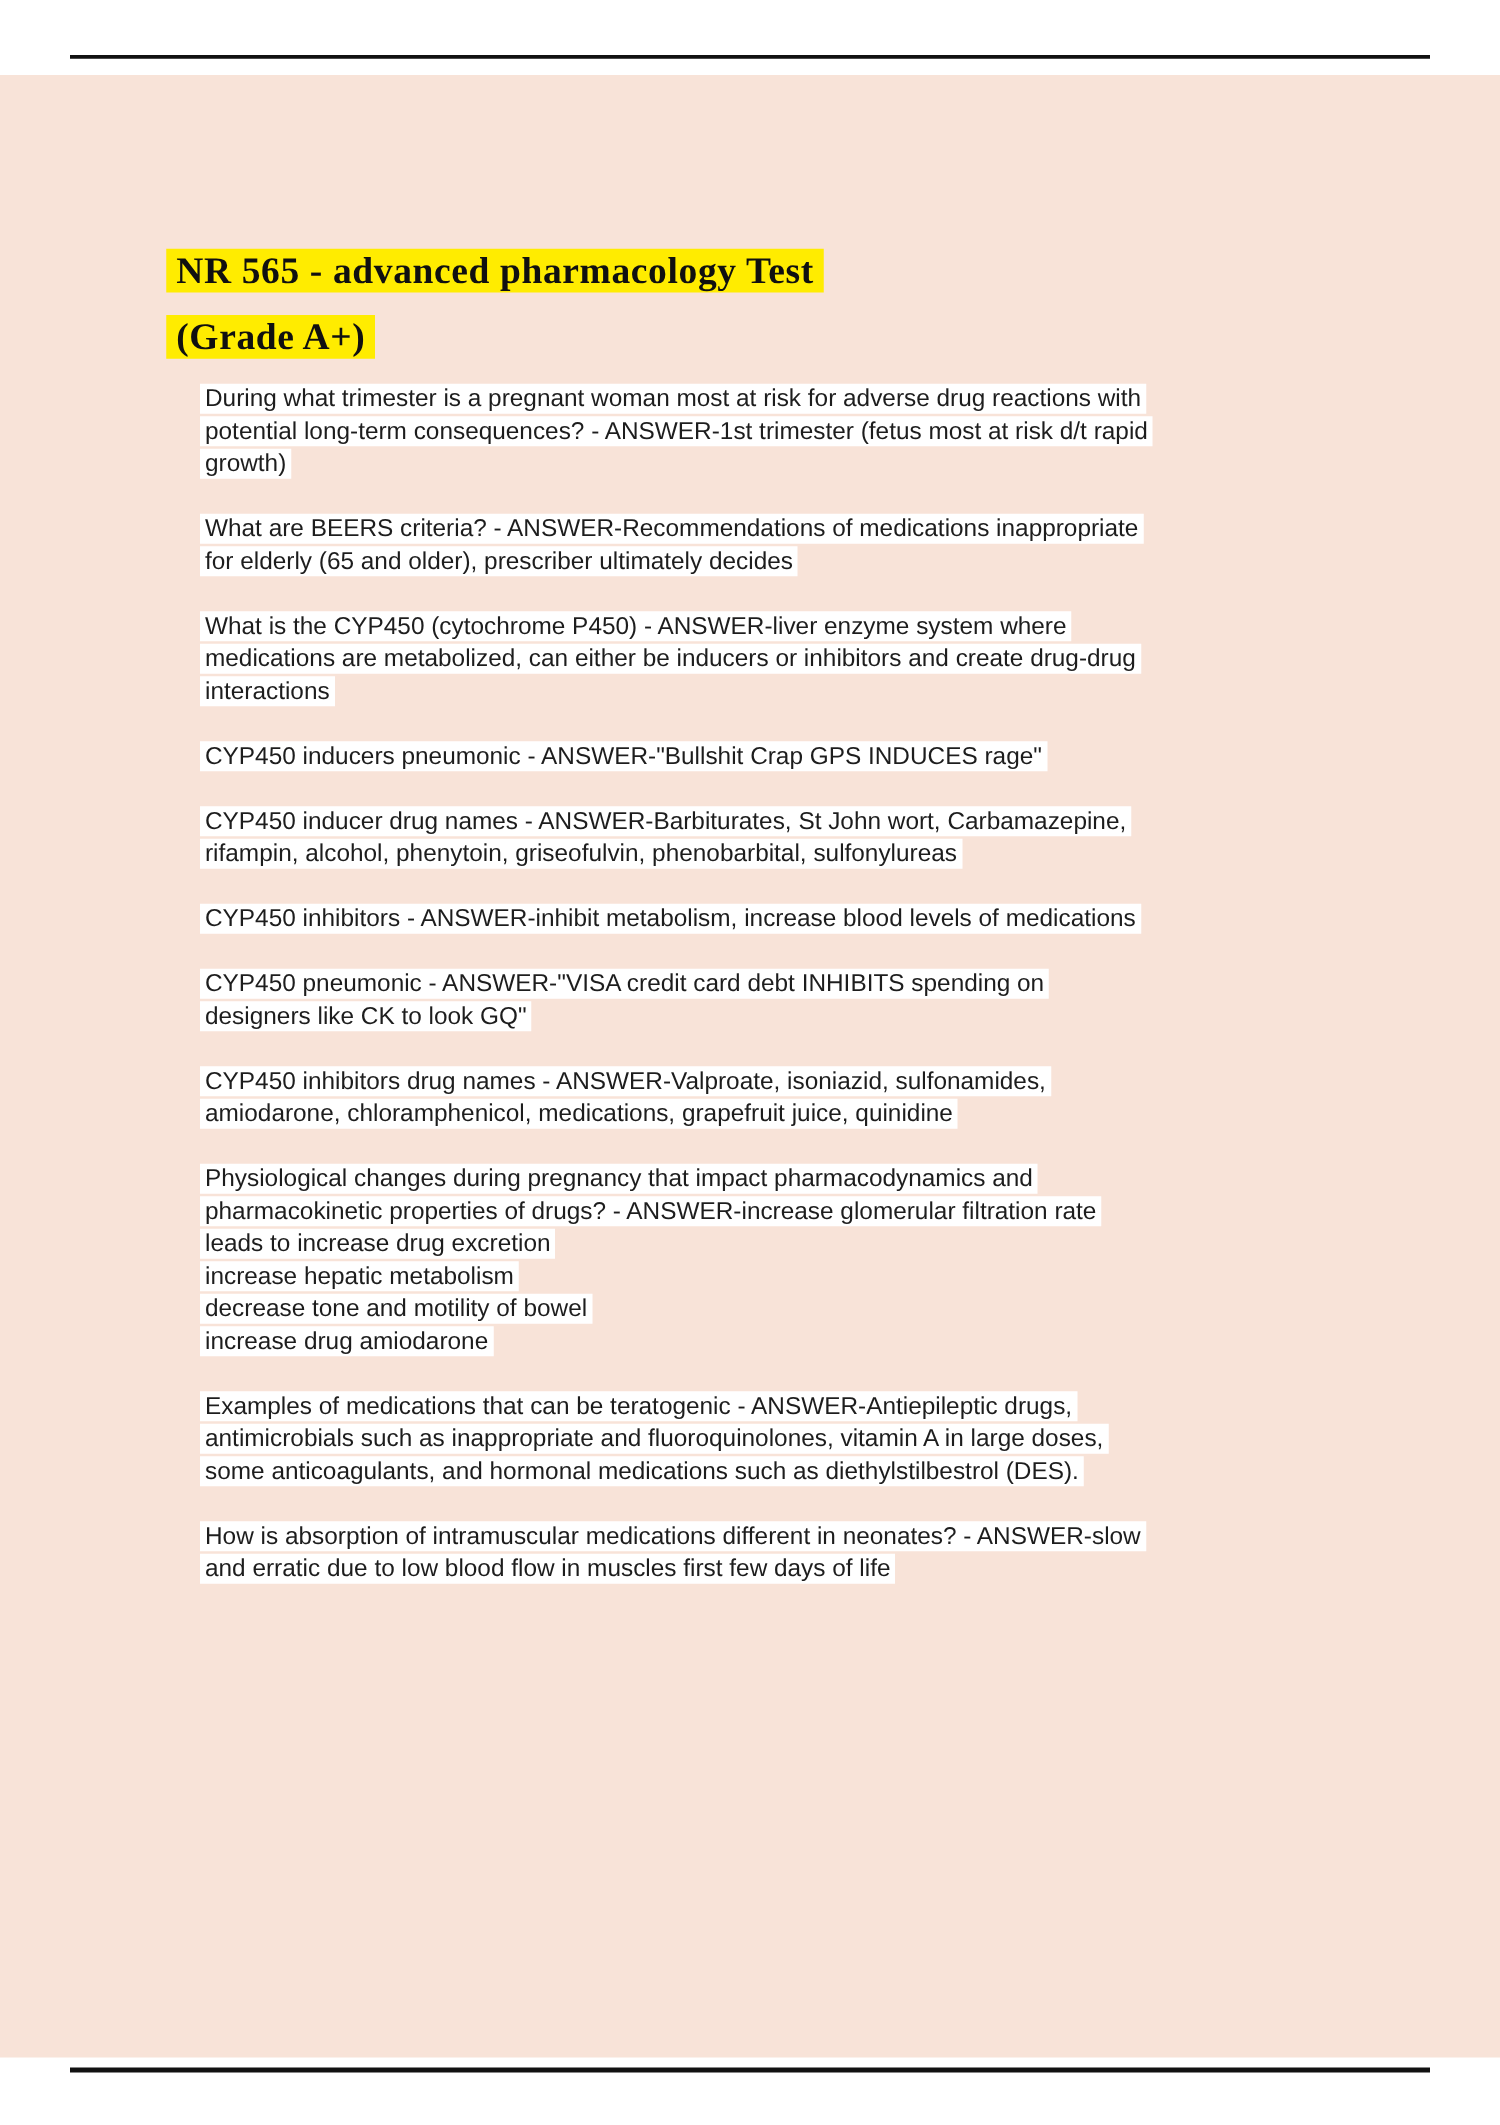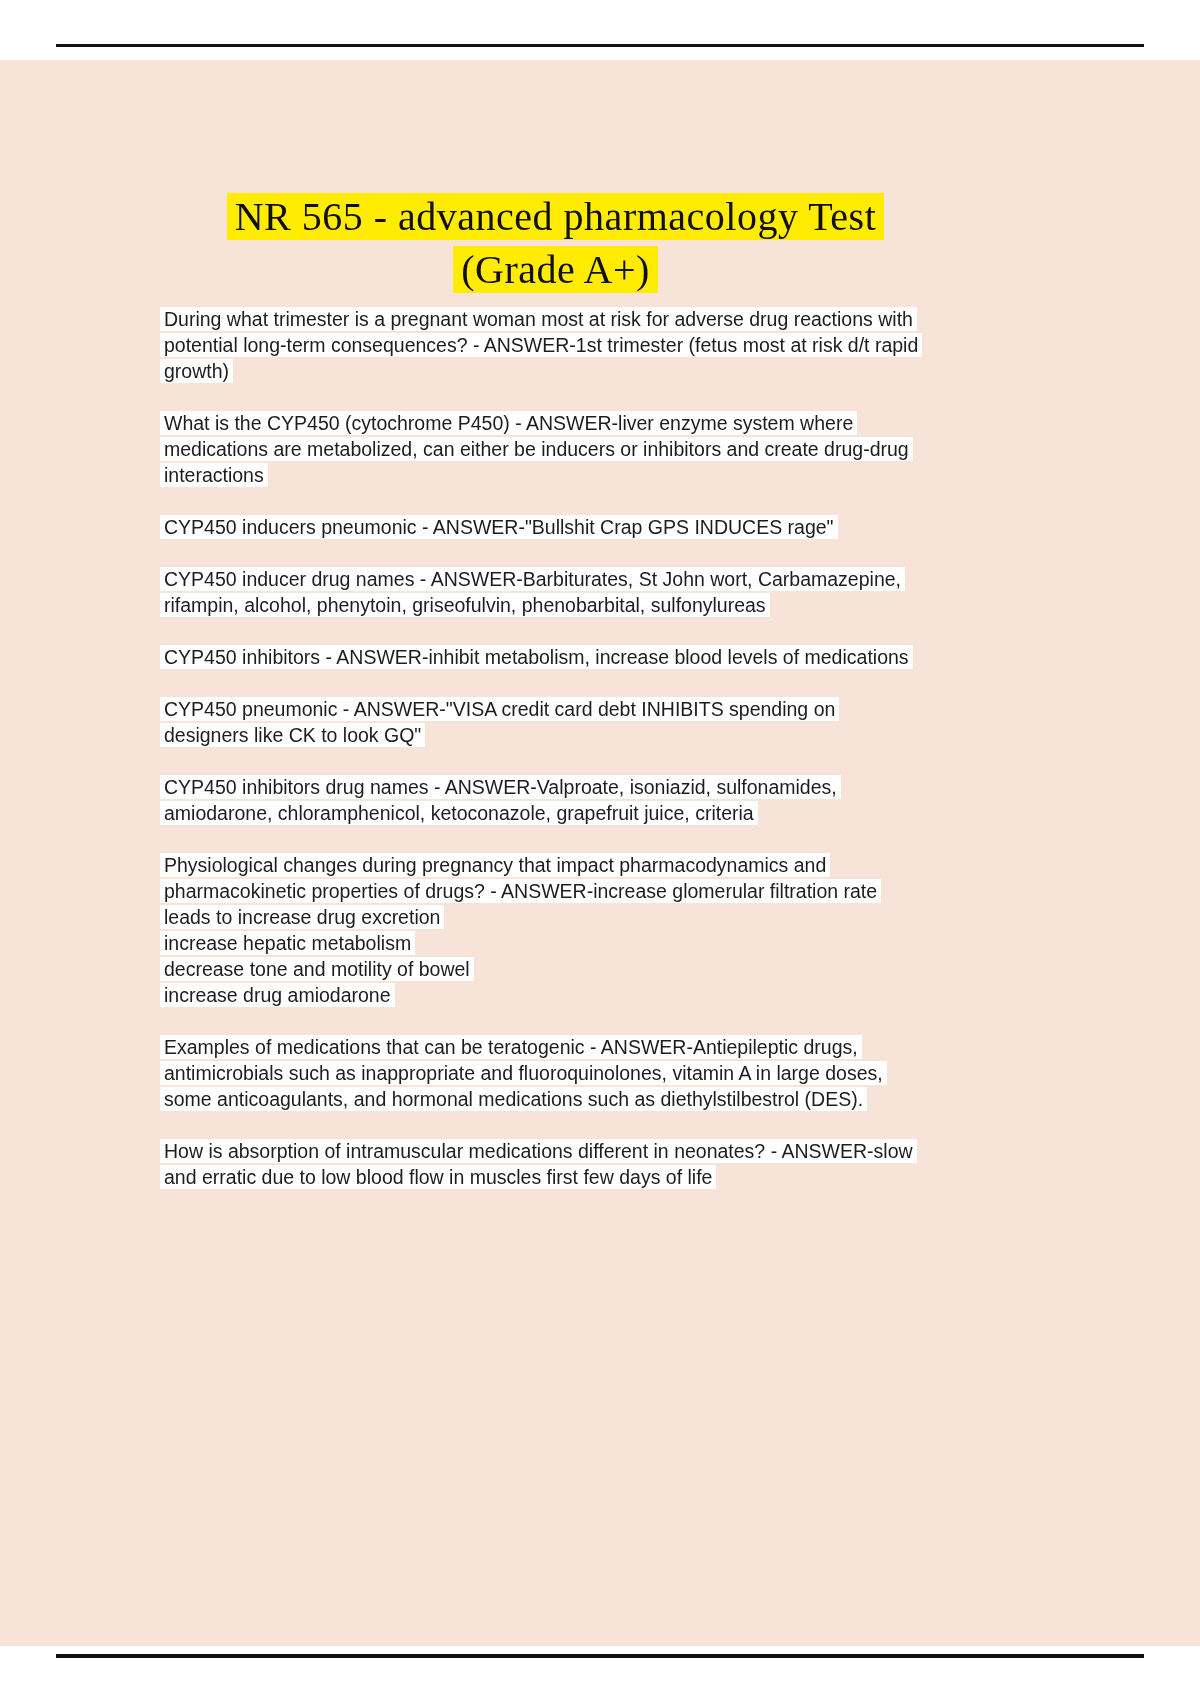--- a/index.html
+++ b/index.html
@@ -32,25 +32,24 @@
     background: var(--page-bg, #f8e3d8);
   }
 
   .content {
     padding: 130px 0 0 133px;
     width: 978px; 
   }
 
   .doc-title {
     font-family: "Liberation Serif", serif;
-    font-weight: normal;
-    font-size: 40px;
+    font-weight: bold;
+    font-size: 30px;
     line-height: 53px;
     color: #101010;
-    text-align: center;
     width: 845px;
     margin: 0 0 10px 0;
     letter-spacing: 0.5px;
   }
   .title-line { display: block; }
   .title-hl {
     background: var(--title-hl, #ffec00);
     padding: 1px 8px;
     -webkit-box-decoration-break: clone;
     box-decoration-break: clone;
@@ -83,31 +82,33 @@
     <div class="content">
 
       <h1 class="doc-title">
         <span class="title-line"><span class="title-hl">NR 565 - advanced pharmacology Test</span></span>
         <span class="title-line"><span class="title-hl">(Grade A+)</span></span>
       </h1>
 
       <p class="qa"><span class="line-hl">During what trimester is a pregnant woman most at risk for adverse drug reactions with
 potential long-term consequences? - ANSWER-1st trimester (fetus most at risk d/t rapid
 growth)</span></p>
+      <p class="qa"><span class="line-hl">What are BEERS criteria? - ANSWER-Recommendations of medications inappropriate
+for elderly (65 and older), prescriber ultimately decides</span></p>
       <p class="qa"><span class="line-hl">What is the CYP450 (cytochrome P450) - ANSWER-liver enzyme system where
 medications are metabolized, can either be inducers or inhibitors and create drug-drug
 interactions</span></p>
       <p class="qa"><span class="line-hl">CYP450 inducers pneumonic - ANSWER-"Bullshit Crap GPS INDUCES rage"</span></p>
       <p class="qa"><span class="line-hl">CYP450 inducer drug names - ANSWER-Barbiturates, St John wort, Carbamazepine,
 rifampin, alcohol, phenytoin, griseofulvin, phenobarbital, sulfonylureas</span></p>
       <p class="qa"><span class="line-hl">CYP450 inhibitors - ANSWER-inhibit metabolism, increase blood levels of medications</span></p>
       <p class="qa"><span class="line-hl">CYP450 pneumonic - ANSWER-"VISA credit card debt INHIBITS spending on
 designers like CK to look GQ"</span></p>
       <p class="qa"><span class="line-hl">CYP450 inhibitors drug names - ANSWER-Valproate, isoniazid, sulfonamides,
-amiodarone, chloramphenicol, ketoconazole, grapefruit juice, criteria</span></p>
+amiodarone, chloramphenicol, medications, grapefruit juice, quinidine</span></p>
       <p class="qa"><span class="line-hl">Physiological changes during pregnancy that impact pharmacodynamics and
 pharmacokinetic properties of drugs? - ANSWER-increase glomerular filtration rate
 leads to increase drug excretion
 increase hepatic metabolism
 decrease tone and motility of bowel
 increase drug amiodarone</span></p>
       <p class="qa"><span class="line-hl">Examples of medications that can be teratogenic - ANSWER-Antiepileptic drugs,
 antimicrobials such as inappropriate and fluoroquinolones, vitamin A in large doses,
 some anticoagulants, and hormonal medications such as diethylstilbestrol (DES).</span></p>
       <p class="qa"><span class="line-hl">How is absorption of intramuscular medications different in neonates? - ANSWER-slow

